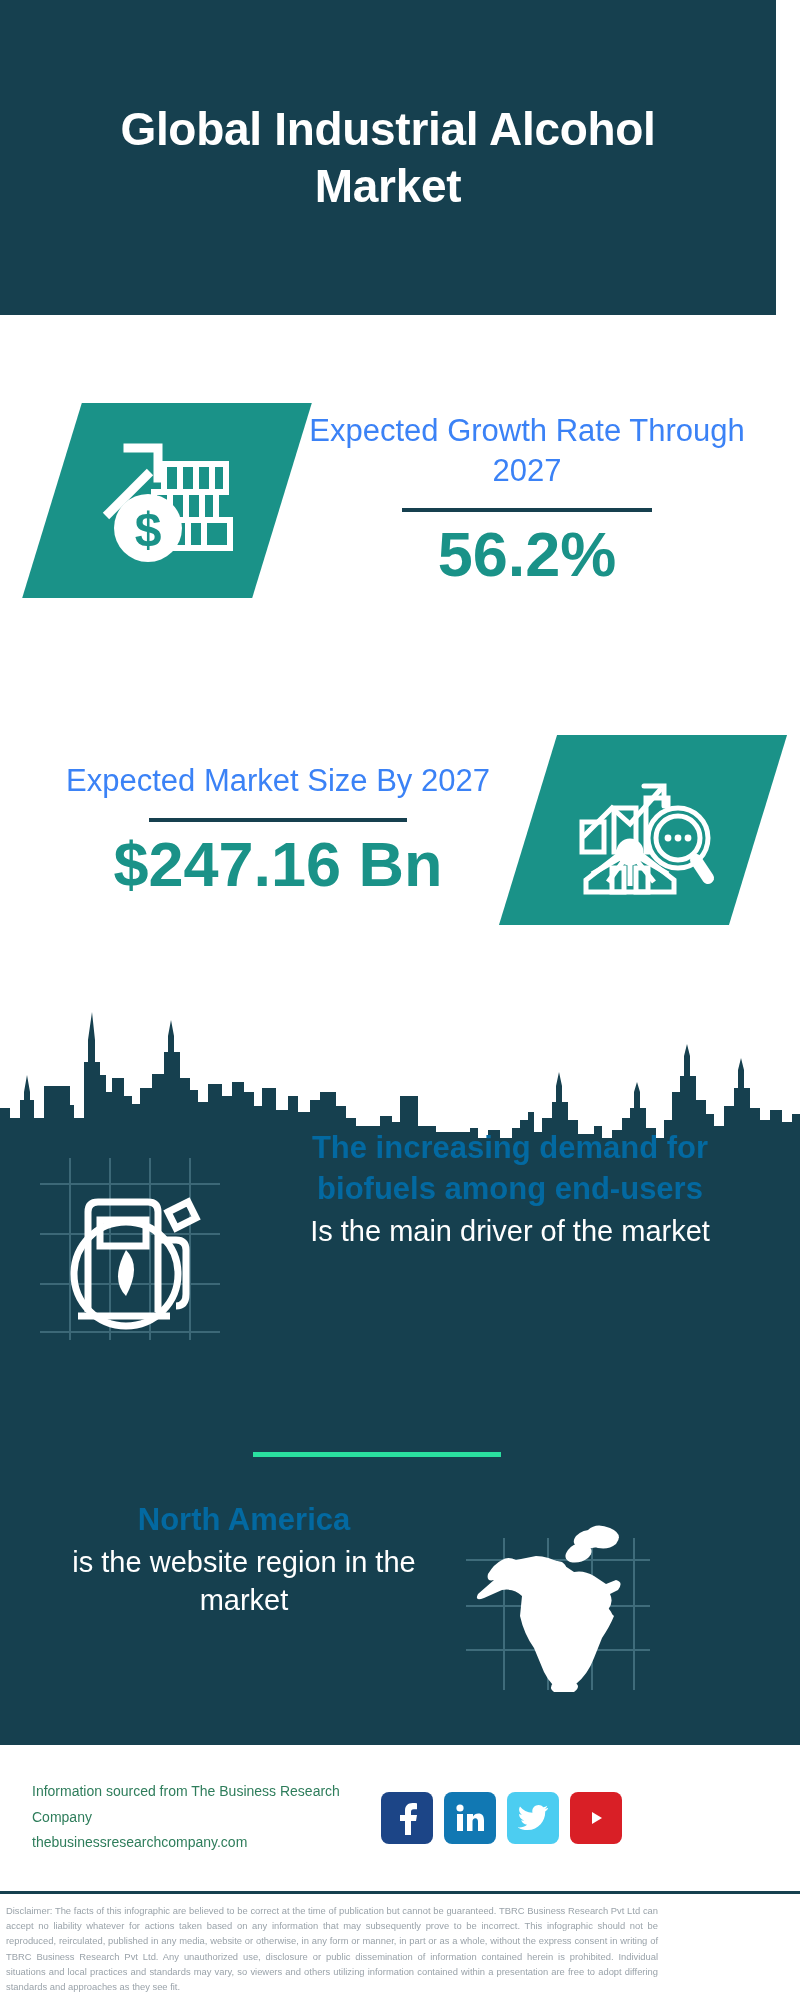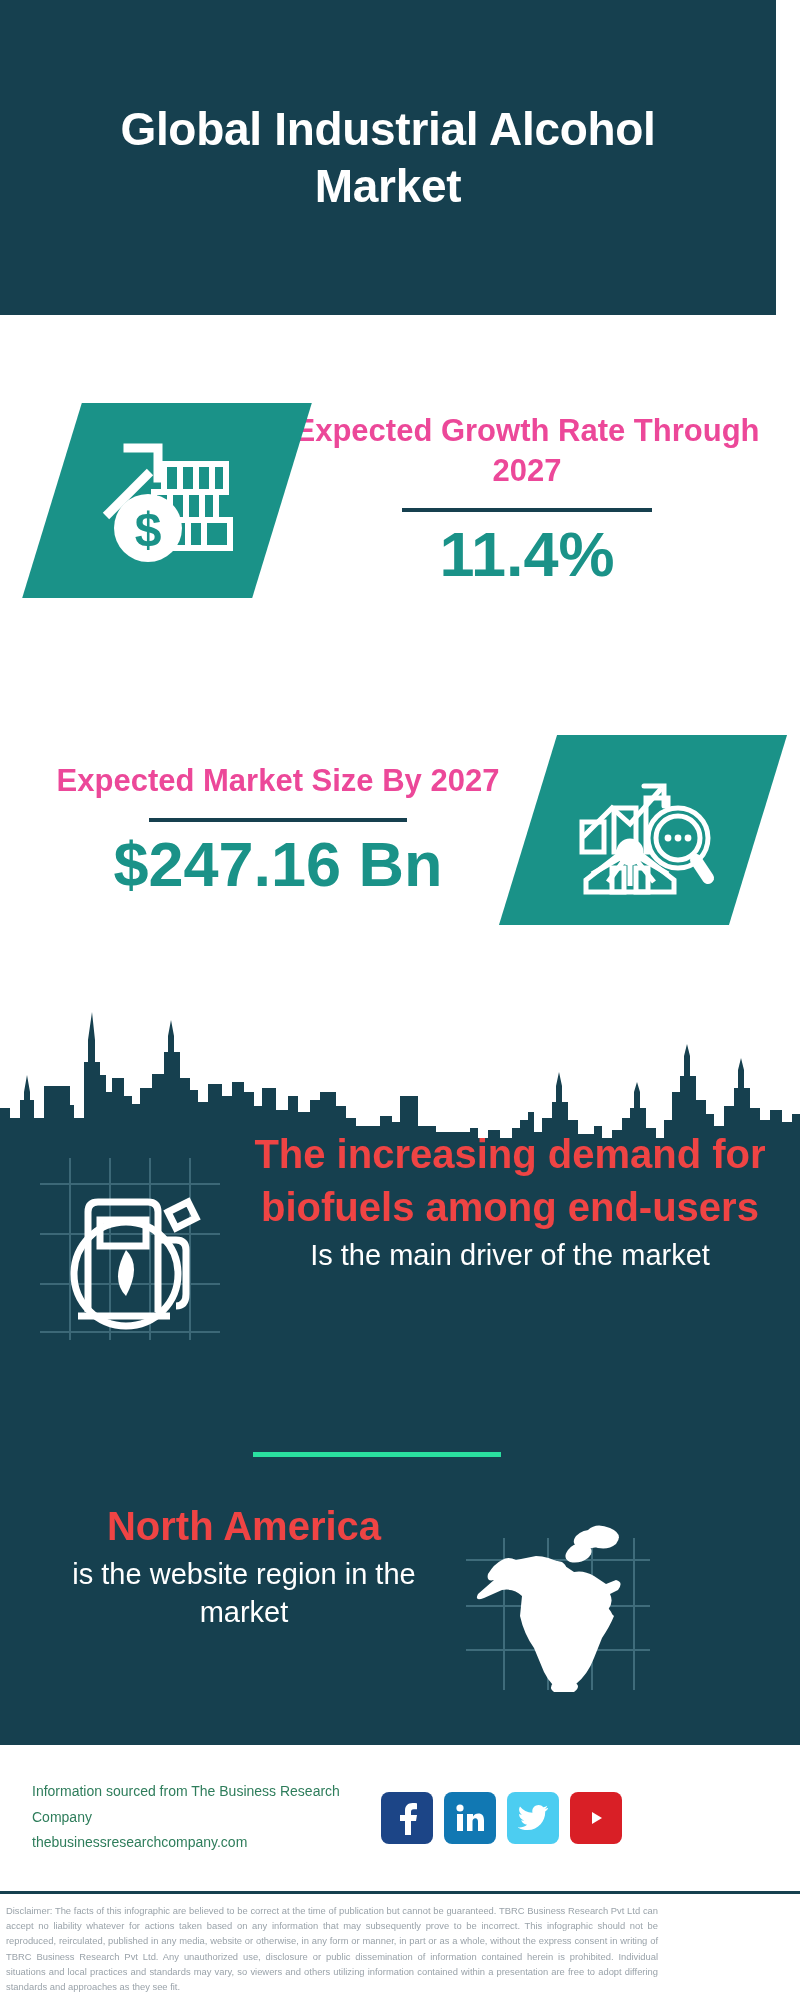--- a/index.html
+++ b/index.html
@@ -66,23 +66,23 @@
     display: flex;
     align-items: center;
     justify-content: center;
   }
   .growth-text {
     flex: 1;
     text-align: center;
     padding-right: 28px;
   }
   .label-dark {
-    color: #ec4899;
+    color: #3b82f6;
     font-size: 31px;
-    font-weight: bold;
+    font-weight: normal;
     line-height: 1.28;
   }
   .rule-dark {
     width: 250px;
     height: 4px;
     background: #16404f;
     margin: 17px auto 8px auto;
   }
   .value-teal {
     color: #1a9288;
@@ -153,22 +153,22 @@
     flex: none;
     margin-left: 30px;
     margin-top: 24px;
   }
   .driver-text {
     flex: 1;
     text-align: center;
     padding: 8px 30px 0 0;
   }
   .green-head {
-    color: #ef4444;
-    font-size: 40px;
+    color: #0369a1;
+    font-size: 31px;
     font-weight: bold;
     line-height: 1.32;
   }
   .white-sub {
     color: #ffffff;
     font-size: 29px;
     font-weight: normal;
     line-height: 1.33;
     margin-top: 2px;
   }
@@ -289,21 +289,21 @@
             <line x1="112" y1="90" x2="112" y2="118"></line>
           </g>
           <circle cx="56" cy="98" r="34" fill="#fff"></circle>
           <text x="56" y="116" font-family="Liberation Sans, sans-serif" font-size="48" font-weight="bold" fill="#1a9288" text-anchor="middle">$</text>
         </svg>
       </div>
     </div>
     <div class="growth-text">
       <div class="label-dark">Expected Growth Rate Through 2027</div>
       <div class="rule-dark"></div>
-      <div class="value-teal">11.4%</div>
+      <div class="value-teal">56.2%</div>
     </div>
   </div>
 
   <div class="size-block">
     <div class="size-text">
       <div class="label-dark">Expected Market Size By 2027</div>
       <div class="rule-dark short"></div>
       <div class="value-teal">$247.16 Bn</div>
     </div>
     <div class="para-right">

